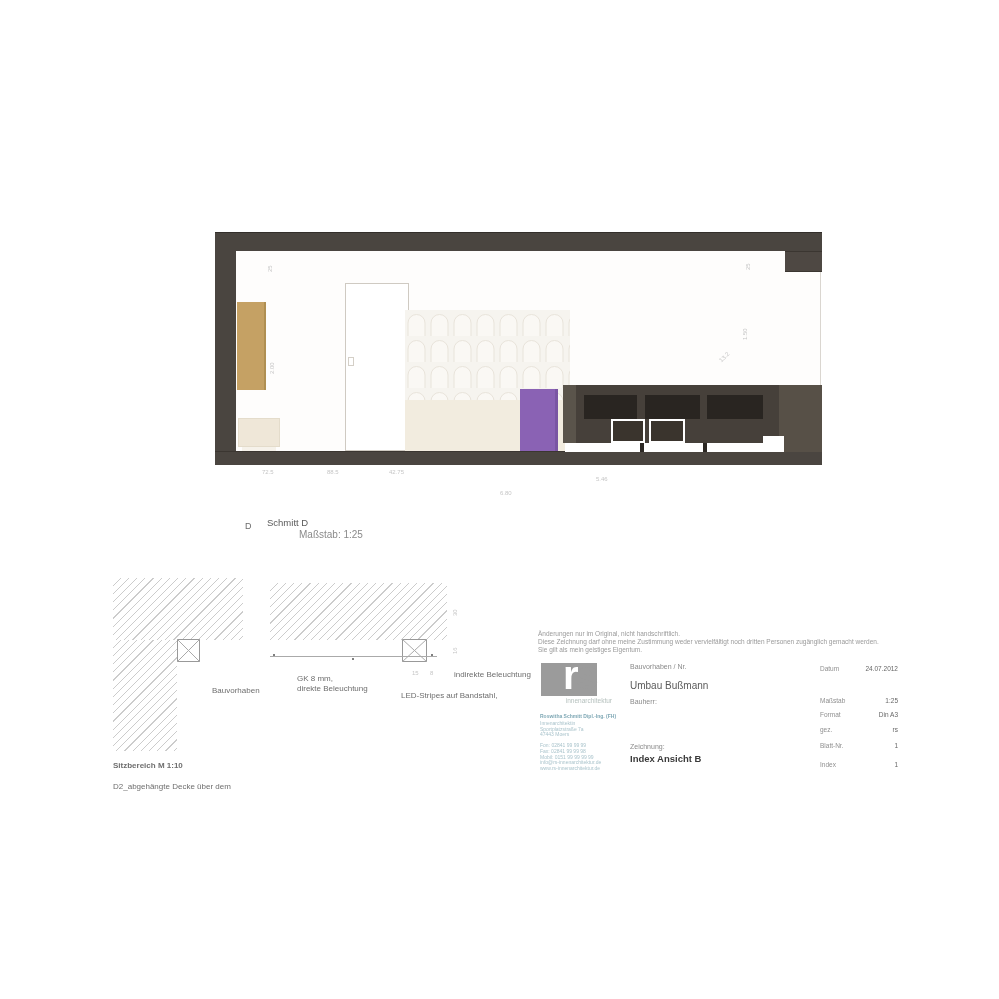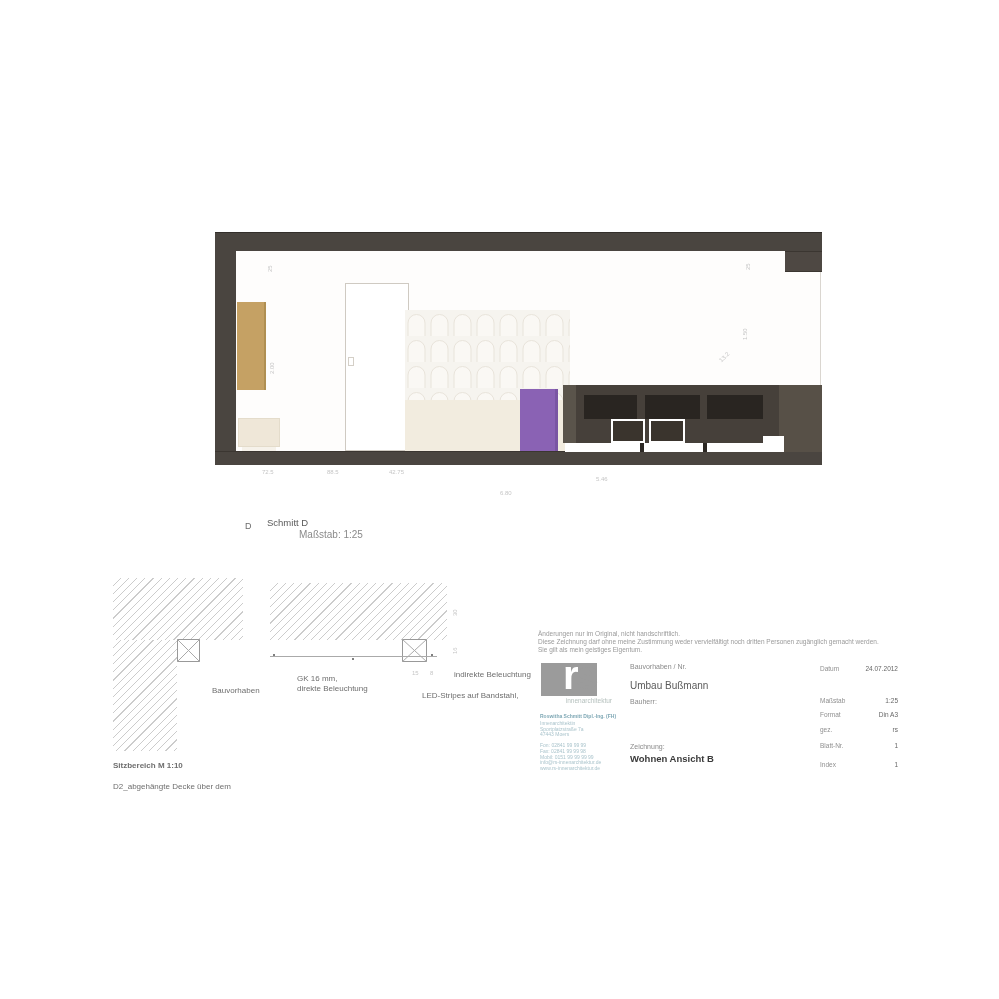--- a/index.html
+++ b/index.html
@@ -163,23 +163,23 @@
 <div class="abs gkdot" style="left:273px;top:654px;"></div>
 <div class="abs gkdot" style="left:352px;top:658px;"></div>
 <div class="abs gkdot" style="left:431px;top:654px;"></div>
 
 <div class="abs dim vdim" style="left:452px;top:616px;">30</div>
 <div class="abs dim vdim" style="left:452px;top:654px;">16</div>
 <div class="abs dim" style="left:412px;top:670px;">15</div>
 <div class="abs dim" style="left:430px;top:670px;">8</div>
 
 <div class="abs note" style="left:212px;top:686px;">Bauvorhaben</div>
-<div class="abs note" style="left:297px;top:674px;">GK 16 mm,</div>
+<div class="abs note" style="left:297px;top:674px;">GK 8 mm,</div>
 <div class="abs note" style="left:297px;top:684px;">direkte Beleuchtung</div>
-<div class="abs note" style="left:422px;top:691px;text-align:center;">LED-Stripes auf Bandstahl,</div>
+<div class="abs note" style="left:401px;top:691px;text-align:center;">LED-Stripes auf Bandstahl,</div>
 <div class="abs note" style="left:407px;top:670px;margin-left:47px;">indirekte Beleuchtung</div>
 <div class="abs note" style="left:113px;top:782px;">D2_abgehängte Decke über dem</div>
 <div class="abs note" style="left:113px;top:761px;font-weight:bold;">Sitzbereich M 1:10</div>
 
 <div class="abs disclaimer">Änderungen nur im Original, nicht handschriftlich.
 Diese Zeichnung darf ohne meine Zustimmung weder vervielfältigt noch dritten Personen zugänglich gemacht werden.
 Sie gilt als mein geistiges Eigentum.</div>
 
 <div class="abs logo-sq"></div>
 <div class="abs logo-rs"><span class="r">r</span><span class="s">s</span></div>
@@ -194,21 +194,21 @@
 Fax:  02841 99 99 98
 Mobil: 0151 99 99 99 99
 info@rs-innenarchitektur.de
 www.rs-innenarchitektur.de</div>
 
 <div class="abs fld-label" style="left:630px;top:663px;">Bauvorhaben / Nr.</div>
 <div class="abs fld-value" style="left:630px;top:680px;">Umbau Bußmann</div>
 <div class="abs fld-label" style="left:630px;top:698px;">Bauherr:</div>
 
 <div class="abs zlabel" style="left:630px;top:743px;">Zeichnung:</div>
-<div class="abs ztitle" style="left:630px;top:753px;">Wohnen Ansicht B</div>
+<div class="abs ztitle" style="left:630px;top:753px;">Index Ansicht B</div>
 
 <div class="abs rlabel" style="left:820px;top:665px;">Datum</div>
 <div class="abs rvalue" style="left:838px;top:665px;">24.07.2012</div>
 
 <div class="abs rlabel" style="left:820px;top:697px;">Maßstab</div>
 <div class="abs rvalue" style="left:838px;top:697px;">1:25</div>
 
 <div class="abs rlabel" style="left:820px;top:711px;">Format</div>
 <div class="abs rvalue" style="left:838px;top:711px;">Din A3</div>
 

